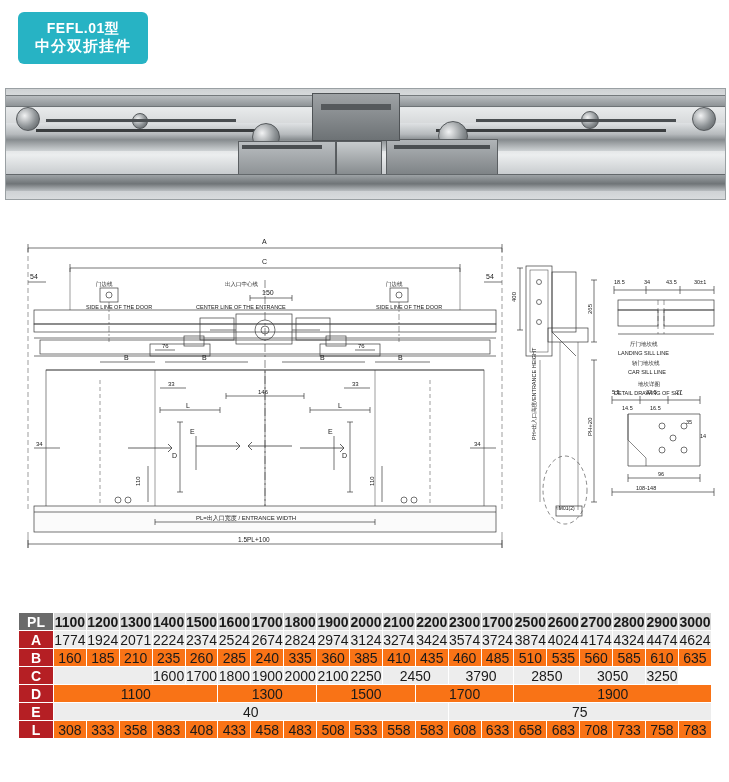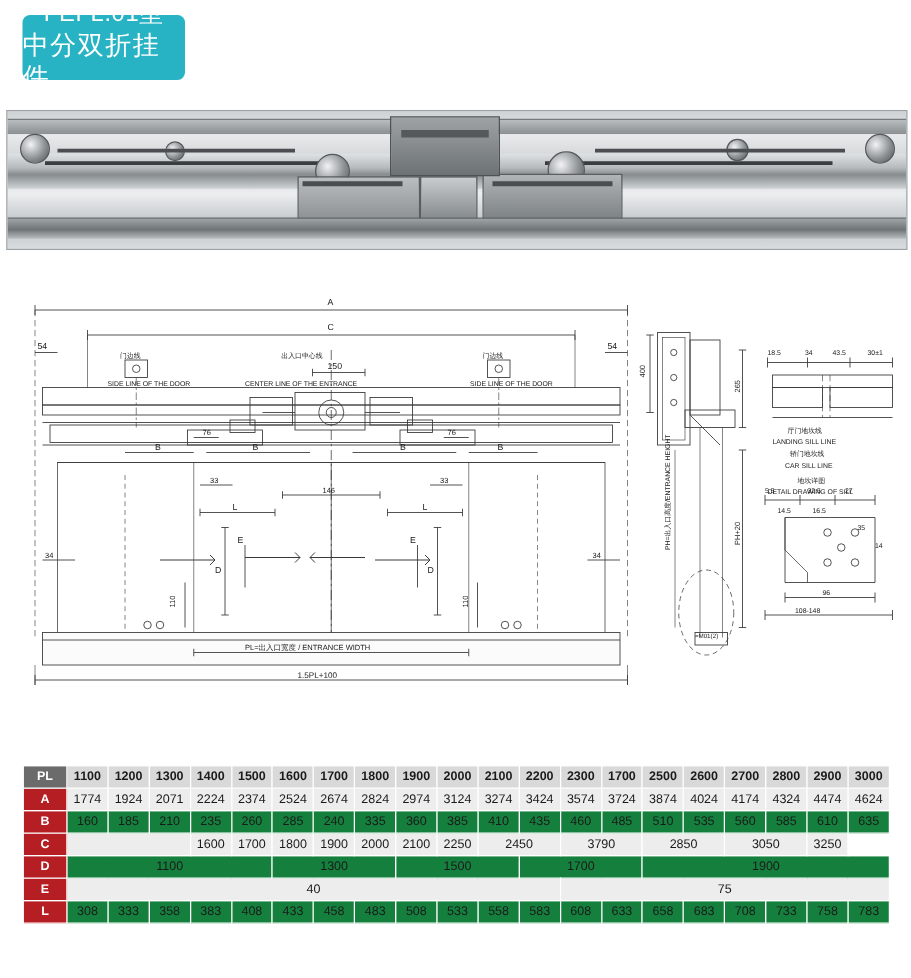--- a/index.html
+++ b/index.html
@@ -15,22 +15,22 @@
   .badge{
     position:absolute;left:18px;top:12px;
     width:130px;height:52px;
     background:#27b3c4;
     border-radius:6px;
     color:#ffffff;
     display:flex;flex-direction:column;
     align-items:center;justify-content:center;
     line-height:1.25;
   }
-  .badge .l1{font-size:19px;letter-spacing:.5px;}
-  .badge .l2{font-size:21px;font-weight:normal;letter-spacing:1px;}
+  .badge .l1{font-size:14px;letter-spacing:.5px;font-weight:bold;}
+  .badge .l2{font-size:15px;font-weight:bold;letter-spacing:1px;}
 
   
   .photo{
     position:absolute;left:5px;top:88px;width:719px;height:110px;
     background:linear-gradient(180deg,#cfd2d4 0%,#e7e9ea 18%,#c9ccce 42%,#eceeef 60%,#bfc3c6 82%,#d9dcde 100%);
     border:1px solid #9aa0a3;
     overflow:hidden;
   }
   .rail-top{position:absolute;left:0;top:6px;width:100%;height:10px;background:linear-gradient(180deg,#b9bdc0,#8e9396);border-top:1px solid #74797c;border-bottom:1px solid #6e7376;}
   .rail-bot{position:absolute;left:0;bottom:8px;width:100%;height:16px;background:linear-gradient(180deg,#9ea3a6,#6f7477 55%,#babec1);border-top:1px solid #63686b;}
@@ -50,33 +50,33 @@
   .mechA{position:absolute;left:232px;top:52px;width:96px;height:44px;background:linear-gradient(180deg,#babec1,#7e8386);border:1px solid #5b5f62;}
   .mechB{position:absolute;left:380px;top:50px;width:110px;height:40px;background:linear-gradient(180deg,#b0b4b7,#767b7e);border:1px solid #5b5f62;}
   .darkdet{position:absolute;background:#4a4e51;}
 
   
   .drawing{position:absolute;left:0;top:210px;width:729px;height:385px;}
   .drawing svg{display:block;}
 
   
   .table-wrap{position:absolute;left:18px;top:612px;width:694px;}
-  table.spec{border-collapse:collapse;width:694px;font-size:10px;table-layout:fixed;}
+  table.spec{border-collapse:collapse;width:694px;font-size:14px;table-layout:fixed;}
   table.spec th, table.spec td{
     border:1px solid #ffffff;
     text-align:center;
     height:17px;
     padding:0;
     font-weight:normal;
   }
   table.spec th.corner{background:#6b6b6b;color:#fff;font-weight:bold;width:34px;}
   table.spec th.colh{background:#d9d9d9;color:#1a1a1a;font-weight:bold;}
   table.spec th.rowh{background:#b51f24;color:#fff;font-weight:bold;}
   table.spec td{background:#ededed;color:#1a1a1a;}
-  table.spec tr.alt td{background:#15803d;}
+  table.spec tr.alt td{background:#f97316;}
   td.blank{background:#ededed;}
 </style>
 </head>
 <body>
 
 <div class="badge">
   <div class="l1">FEFL.01型</div>
   <div class="l2">中分双折挂件</div>
 </div>
 

